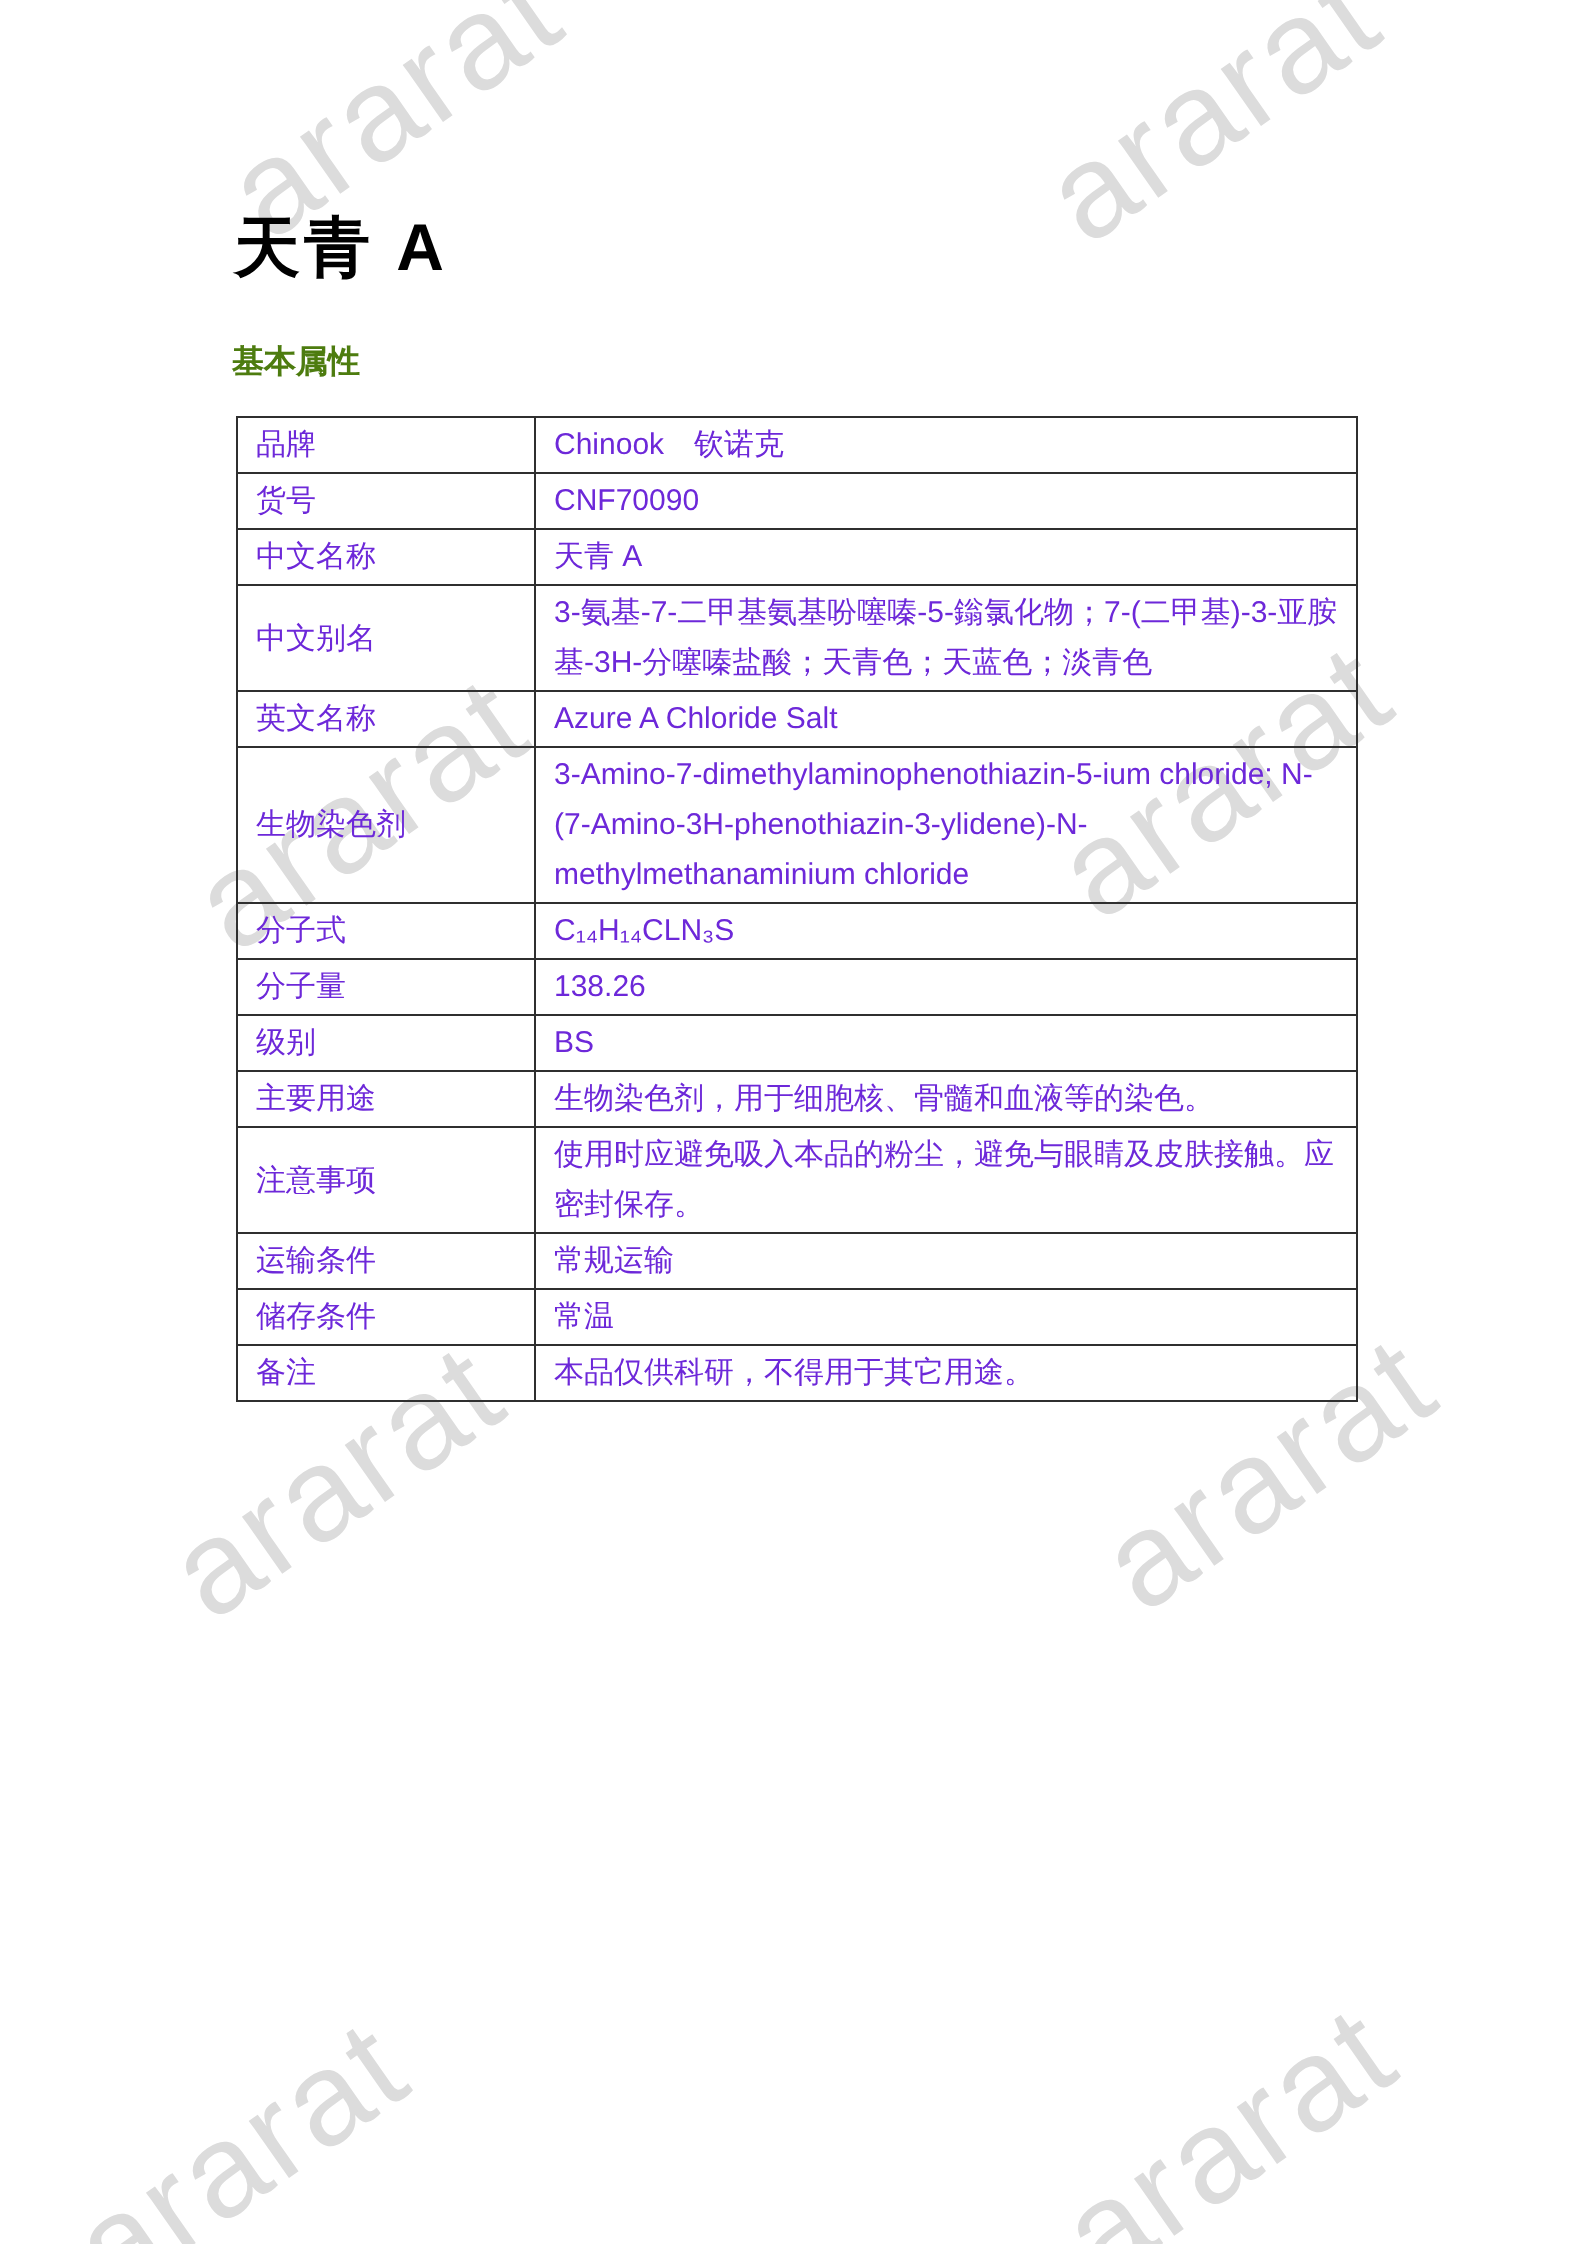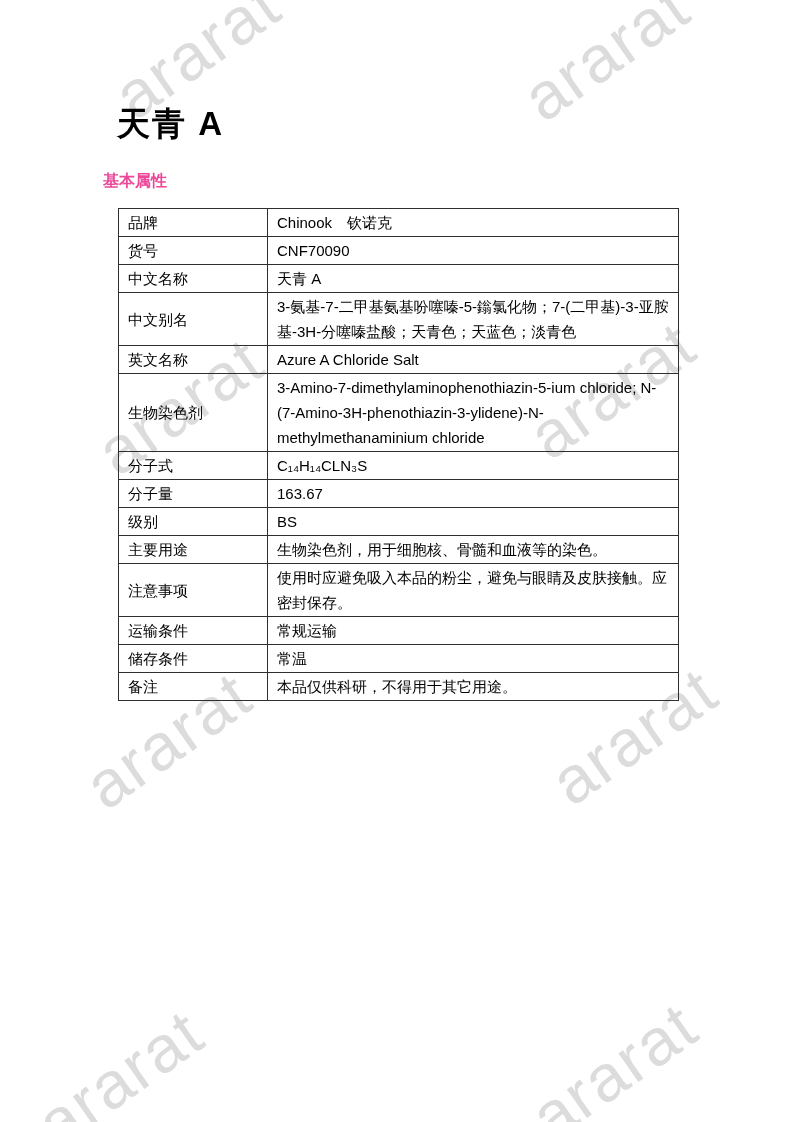--- a/index.html
+++ b/index.html
@@ -30,37 +30,37 @@
   .wm5 { left:168px; top:740px; }
   .wm6 { left:634px; top:736px; }
   .wm7 { left:120px; top:1078px; }
   .wm8 { left:614px; top:1071px; }
 
   .title {
     position:absolute; left:117px; top:102px; margin:0;
     font-size:33px; font-weight:700; letter-spacing:2px; color:#000;
   }
   .section {
-    position:absolute; left:103px; top:171px; margin:0;
-    font-size:16px; font-weight:600; color:#ec4899;
+    position:absolute; left:116px; top:171px; margin:0;
+    font-size:16px; font-weight:600; color:#4d7c0f;
   }
 
   table.props {
     position:absolute; left:118px; top:208px;
     width:561px;
     border-collapse:collapse;
     table-layout:fixed;
   }
   table.props td {
     border:1px solid #2f2f2f;
     font-size:15px;
     line-height:25px;
     padding:1px 9px;
     vertical-align:middle;
-    color:#000000;
+    color:#6d28d9;
   }
   td.label { width:130px; }
   td.value { overflow-wrap:anywhere; word-break:break-word; }
 </style>
 </head>
 <body>
 
 <div class="page">
 
   <div class="watermark-layer">
@@ -110,21 +110,21 @@
   </tr>
 
 
   <tr>
     <td class="label">分子式</td>
     <td class="value">C₁₄H₁₄CLN₃S</td>
   </tr>
 
   <tr>
     <td class="label">分子量</td>
-    <td class="value">163.67</td>
+    <td class="value">138.26</td>
   </tr>
 
   <tr>
     <td class="label">级别</td>
     <td class="value">BS</td>
   </tr>
 
 
   <tr>
     <td class="label">主要用途</td>

